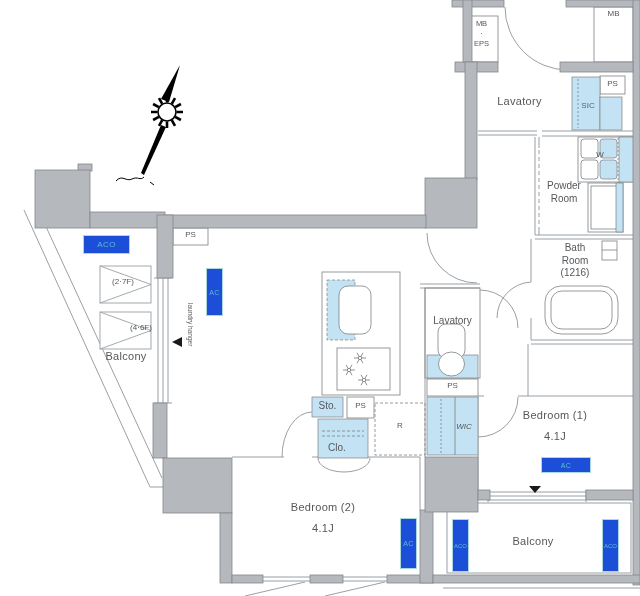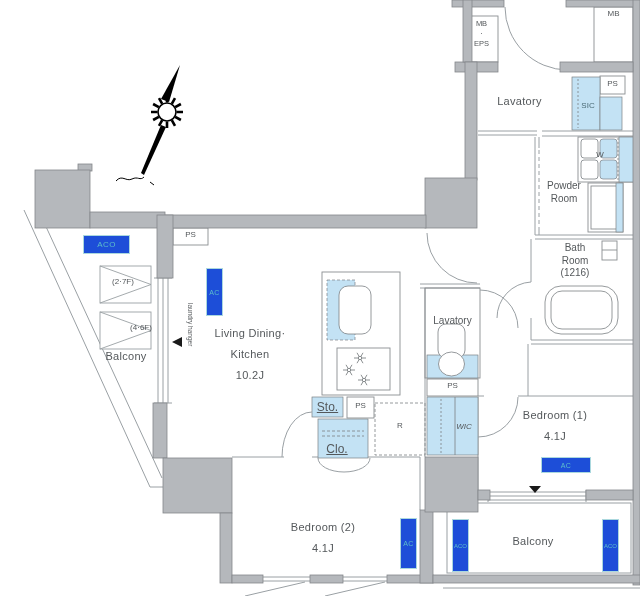--- a/index.html
+++ b/index.html
@@ -1,21 +1,21 @@
 <!DOCTYPE html>
 <html><head>
 <meta charset="utf-8">
 <style>
   html,body{margin:0;padding:0;background:#fff;}
   .plan{position:relative;width:640px;height:596px;background:#ffffff;
         font-family:"Liberation Sans",sans-serif;overflow:hidden;}
   .plan svg{position:absolute;left:0;top:0;}
   .lbl{position:absolute;color:#54585b;text-align:center;line-height:1.25;
        white-space:pre-line;}
-  .s7{font-size:12px;text-decoration:underline;}
+  .s7{font-size:10px;}
   .s8{font-size:8px;}
   .s10{font-size:10px;}
   .s11{font-size:11px;letter-spacing:.3px;}
   .lh{line-height:1.9;}
   .tealbox{position:absolute;border:1px solid #abd8de;background:#1d4ed8;
            color:#5cbecb;display:flex;align-items:center;justify-content:center;
            font-size:7px;letter-spacing:.4px;}
   .tealbox.tiny{font-size:6px;letter-spacing:0;}
   .rot{position:absolute;color:#54585b;font-size:6.5px;transform-origin:0 0;
        transform:rotate(90deg);white-space:nowrap;}
@@ -192,30 +192,27 @@
 Room</div>
 <div class="lbl s10" style="left:546px;top:242px;width:58px;">Bath
 Room
 (1216)</div>
 <div class="lbl s10" style="left:424px;top:299px;width:57px;margin-top:16px;">Lavatory</div>
 <div class="lbl s8" style="left:427px;top:381px;width:51px;">PS</div>
 <div class="lbl s8" style="left:449px;top:422px;width:30px;font-style:italic;">WIC</div>
 <div class="lbl s11 lh" style="left:500px;top:405px;width:110px;">Bedroom (1)
 4.1J</div>
 <div class="lbl s11" style="left:493px;top:535px;width:80px;">Balcony</div>
-<div class="lbl s11 lh" style="left:190px;top:323px;width:120px;">Living Dining·
-Kitchen
-10.2J</div>
 <div class="lbl s8" style="left:173px;top:230px;width:35px;">PS</div>
 <div class="rot" style="left:194px;top:303px;">laundry hanger</div>
 <div class="lbl s7" style="left:312px;top:400px;width:31px;">Sto.</div>
 <div class="lbl s8" style="left:347px;top:401px;width:27px;">PS</div>
 <div class="lbl s8" style="left:375px;top:421px;width:50px;">R</div>
 <div class="lbl s7" style="left:318px;top:442px;width:38px;">Clo.</div>
-<div class="lbl s11 lh" style="left:268px;top:497px;width:110px;margin-top:20px;">Bedroom (2)
+<div class="lbl s11 lh" style="left:268px;top:497px;width:110px;">Bedroom (2)
 4.1J</div>
 <div class="lbl s8" style="left:101px;top:277px;width:44px;">(2·7F)</div>
 <div class="lbl s8" style="left:101px;top:323px;width:44px;margin-left:18px;">(4·6F)</div>
 <div class="lbl s11" style="left:96px;top:350px;width:60px;">Balcony</div>
 
 <div class="tealbox" style="left:206px;top:268px;width:15px;height:46px;">AC</div>
 <div class="tealbox" style="left:541px;top:457px;width:48px;height:14px;">AC</div>
 <div class="tealbox" style="left:400px;top:518px;width:15px;height:49px;">AC</div>
 <div class="tealbox" style="left:83px;top:235px;width:45px;height:17px;font-size:8px;">ACO</div>
 <div class="tealbox tiny" style="left:452px;top:519px;width:15px;height:51px;">ACO</div>

